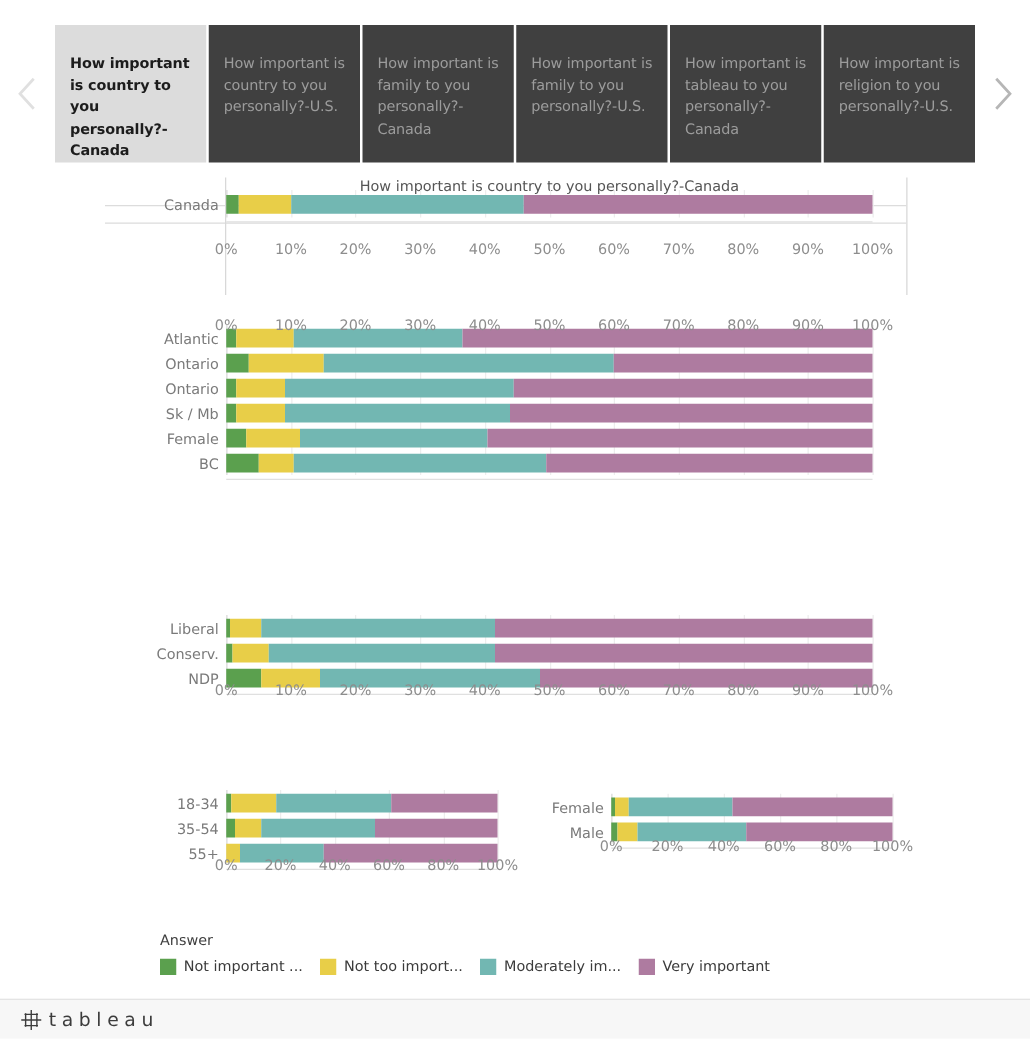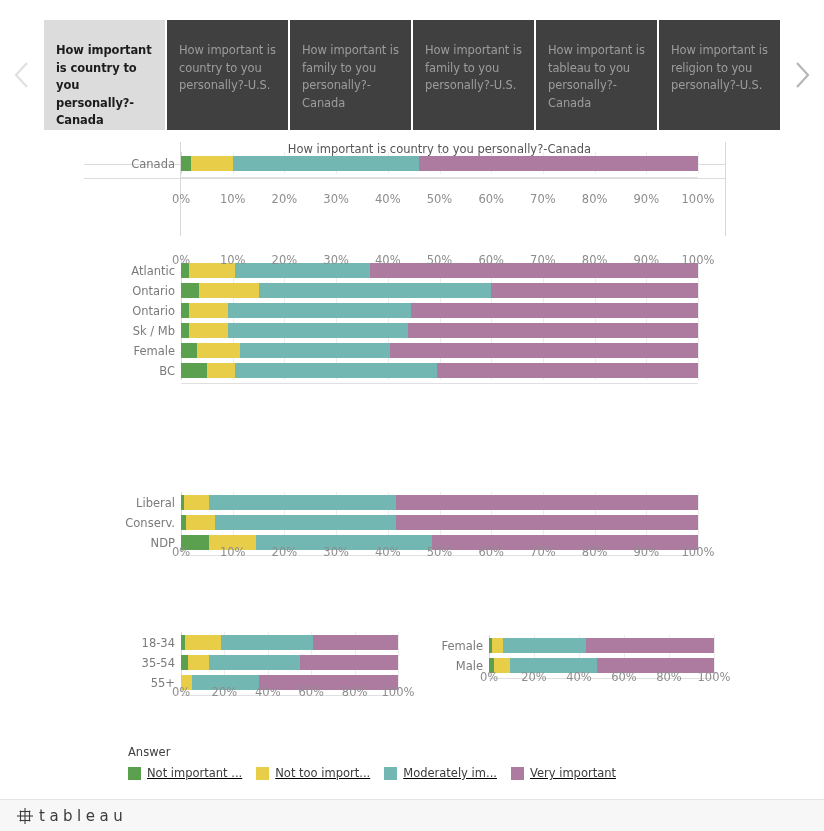--- a/index.html
+++ b/index.html
@@ -58,21 +58,21 @@
   .seg { height: 100%; }
 
   .tick {
     position: absolute; font-size: 11.5px; color: #8d8d8d;
     transform: translateX(-50%); white-space: nowrap; top: 0;
   }
 
   
   .legend { position: absolute; left: 100px; top: 745px; margin-left: 28px; }
   .legend-title { font-size: 11.5px; color: #404040; margin-bottom: 7px; }
-  .legend-items { display: flex; align-items: center; gap: 0px; text-decoration: underline; }
+  .legend-items { display: flex; align-items: center; gap: 0px; }
   .legend-item { display: flex; align-items: center; margin-right: 14px; }
   .swatch { width: 13px; height: 13px; margin-right: 6px; flex: 0 0 13px; }
   .legend-label { font-size: 11.5px; color: #3b3b3b; white-space: nowrap; }
 
   
   .footer {
     position: absolute; left: 0; top: 799px; width: 824px; height: 32px;
     background: #f7f7f7; border-top: 1px solid #e4e4e4;
     display: flex; align-items: center; padding-left: 16px;
   }

